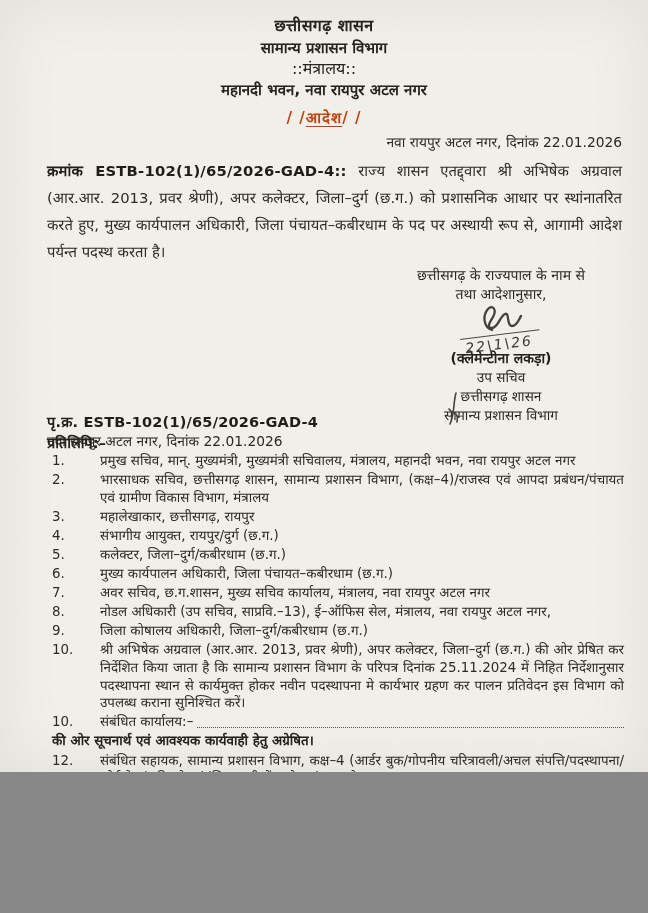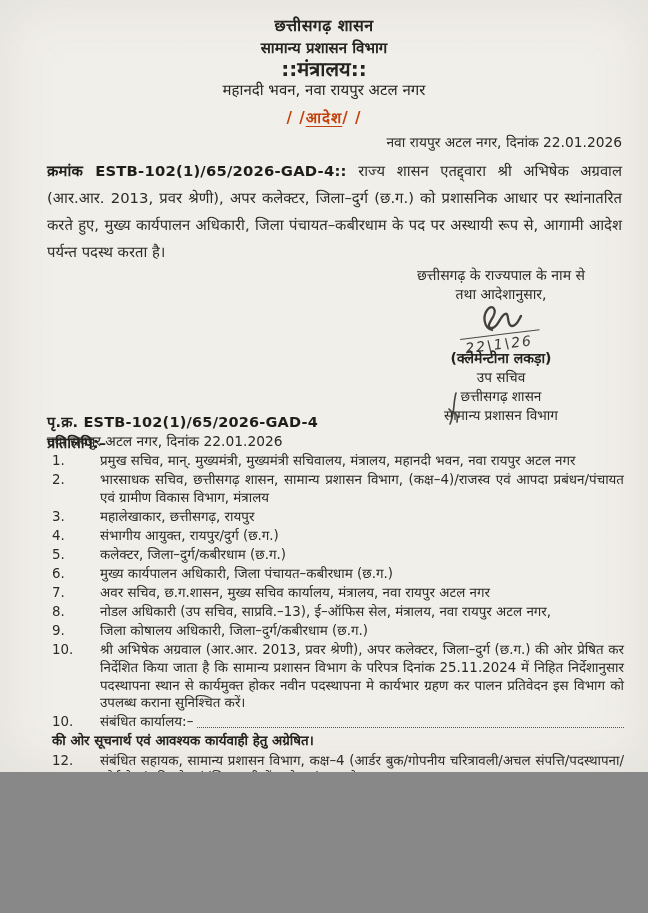--- a/index.html
+++ b/index.html
@@ -12,22 +12,22 @@
   }
   .page::before{
     content:""; position:absolute; inset:0; pointer-events:none;
     background-image: radial-gradient(#e3e1da 0.6px, transparent 0.7px);
     background-size: 9px 9px; opacity:.55;
   }
   .abs { position:absolute; }
   .letterhead { top:16px; left:0; right:0; text-align:center; line-height:20px; color:#262420; }
   .lh1 { font-size:16px; font-weight:bold; letter-spacing:.4px; }
   .lh2 { font-size:15px; font-weight:bold; margin-top:2px; }
-  .lh3 { font-size:20px; font-weight:bold; margin-top:1px; }
-  .lh4 { font-size:15px; font-weight:normal; margin-top:1px; }
+  .lh3 { font-size:16px; font-weight:normal; margin-top:1px; }
+  .lh4 { font-size:15px; font-weight:bold; margin-top:1px; }
   .order-title { top:107px; left:0; right:0; text-align:center; font-size:15px; font-weight:bold; color:#c2410c; letter-spacing:1px; }
   .order-title .u { text-decoration:underline; text-underline-offset:3px; }
   .dateline { top:132px; right:26px; font-size:13.8px; color:#2b2925; }
   .body-para {
     top:157px; left:47px; right:26px; margin:0;
     font-size:14.8px; line-height:27px; text-align:justify; color:#2d2b26;
   }
   .body-para b { color:#1e1d19; letter-spacing:.2px; }
   .sig-block { text-align:center; color:#2b2924; }
   .sig-top { top:266px; right:8px; width:278px; font-size:14px; line-height:19px; }

